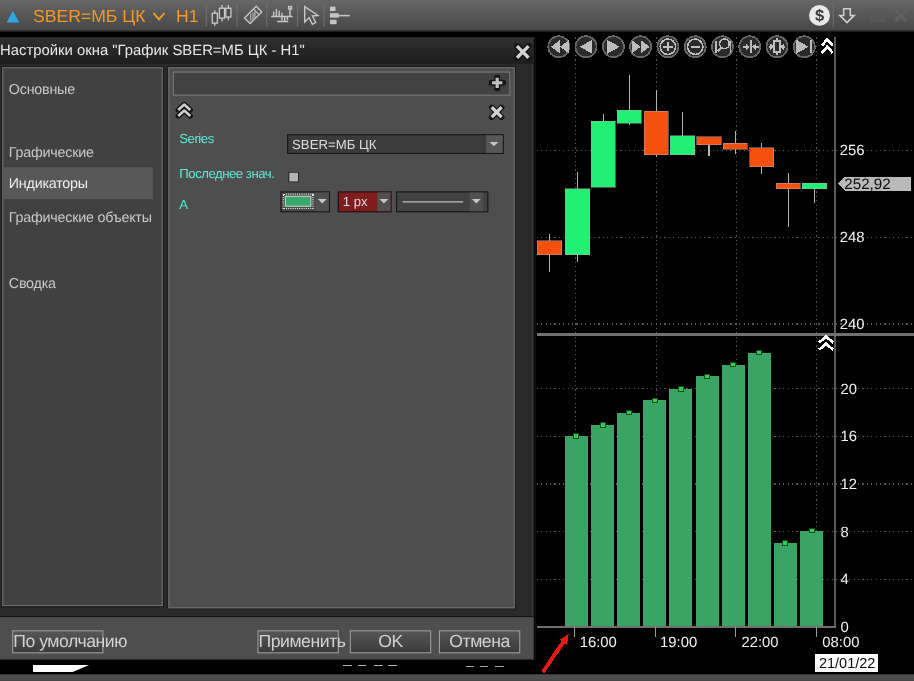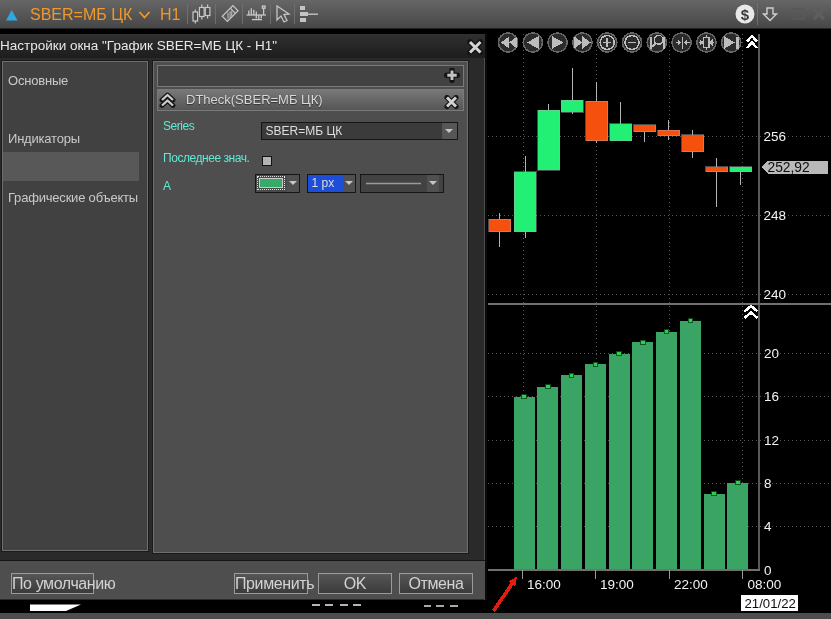--- a/index.html
+++ b/index.html
@@ -234,32 +234,31 @@
 
   <div class="abs" id="dlg">
     <div class="abs" id="dlgtitle">Настройки окна "График SBER=МБ ЦК - H1"</div>
     <svg class="abs" style="left:467px;top:4.5px" width="18" height="17">
       <path d="M3 3 L13.5 13.5 M13.5 3 L3 13.5" stroke="#141414" stroke-width="5.6" stroke-linecap="round"></path>
       <path d="M3 3 L13.5 13.5 M13.5 3 L3 13.5" stroke="#d4d4d4" stroke-width="3"></path>
     </svg>
     <div class="abs" id="navpanel">
       <div id="navsel"></div>
       <div class="navitem" style="top:3.5px">Основные</div>
-      <div class="navitem" style="top:61.5px">Индикаторы</div>
+      <div class="navitem" style="top:61.5px">Графические</div>
+      <div class="navitem" style="top:90px;color:#ededed">Индикаторы</div>
       <div class="navitem" style="top:120.5px">Графические объекты</div>
+      <div class="navitem" style="top:180.5px">Сводка</div>
     </div>
     <div class="abs" id="cpanel">
       <div class="abs" id="plusbar"></div>
       <svg class="abs" style="left:290px;top:6px" width="16" height="15">
         <path d="M8 2 L8 12.5 M2.7 7.2 L13.3 7.2" stroke="#151515" stroke-width="5.4" stroke-linecap="round"></path>
         <path d="M8 2.6 L8 11.9 M3.3 7.2 L12.7 7.2" stroke="#c2c2c2" stroke-width="2.9"></path>
       </svg>
-      <div class="abs" id="hdrbar">
-        <div id="hdrtext">DTheck(SBER=МБ ЦК)</div>
-      </div>
       <svg class="abs" style="left:5px;top:30px" width="18" height="16">
         <path d="M3 8 L8.5 3 L14 8 M3 13.5 L8.5 8.5 L14 13.5" stroke="#151515" stroke-width="4.8" stroke-linecap="round" stroke-linejoin="round" fill="none"></path>
         <path d="M3 8 L8.5 3 L14 8 M3 13.5 L8.5 8.5 L14 13.5" stroke="#cdcdcd" stroke-width="2.3" stroke-linejoin="round" fill="none"></path>
       </svg>
       <svg class="abs" style="left:290px;top:33px" width="16" height="15">
         <path d="M3 2.5 L12 11.5 M12 2.5 L3 11.5" stroke="#151515" stroke-width="5.2" stroke-linecap="round"></path>
         <path d="M3 2.5 L12 11.5 M12 2.5 L3 11.5" stroke="#d2d2d2" stroke-width="2.9"></path>
       </svg>
 
       <div class="lbl" style="top:56.5px">Series</div>
@@ -269,21 +268,21 @@
       </div>
       <div class="lbl" style="top:88.5px">Последнее знач.</div>
       <div class="abs" style="left:107.5px;top:94px;width:8px;height:7.5px;background:#b4b4b4;border:1.5px solid #141414"></div>
       <div class="lbl" style="top:117px">A</div>
       <div class="combo" style="left:100.5px;top:111.5px;width:43px;height:17px;background:#4a4a4a">
         <div style="flex:1;position:relative;margin:1.5px;border:1px dotted #e2e2e2">
           <div style="position:absolute;left:1px;top:1px;right:1px;bottom:1px;background:#36aa68;border:1px solid #c9c9c9"></div>
         </div>
         <div class="abtn" style="width:12px;background:#505050"></div>
       </div>
-      <div class="combo" style="left:152.5px;top:111.5px;width:47px;height:17px;background:#1d4ed8">
+      <div class="combo" style="left:152.5px;top:111.5px;width:47px;height:17px;background:#7f1d1d">
         <div class="txt" style="line-height:17px">1 px</div>
           <div class="abtn" style="width:12px;background:#505050"></div>
       </div>
       <div class="combo" style="left:206px;top:111.5px;width:82px;height:17px;background:#424242">
         <svg width="66" height="17">
             <line x1="5" y1="8.5" x2="60" y2="8.5" stroke="#9a9a9a" stroke-width="1.5"></line>
           </svg>
         <div class="abtn" style="width:12px;background:#505050"></div>
       </div>
     </div>

